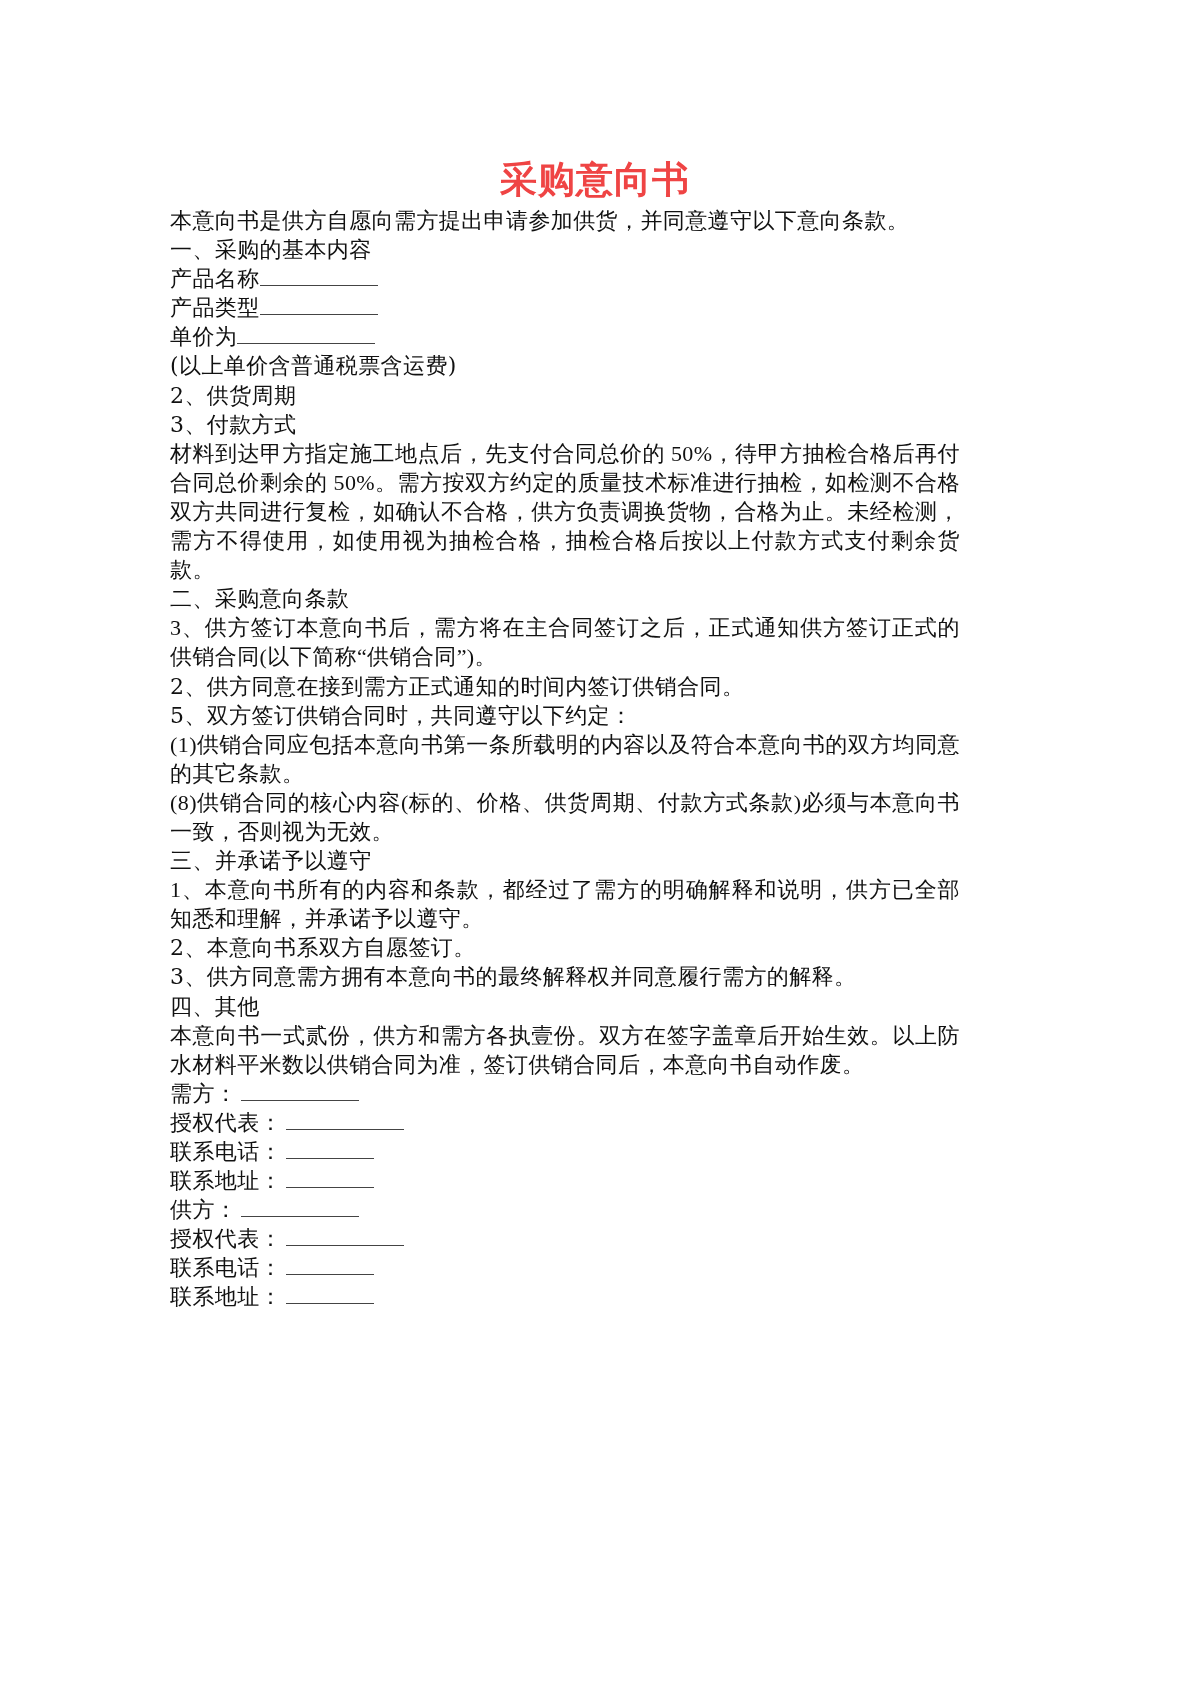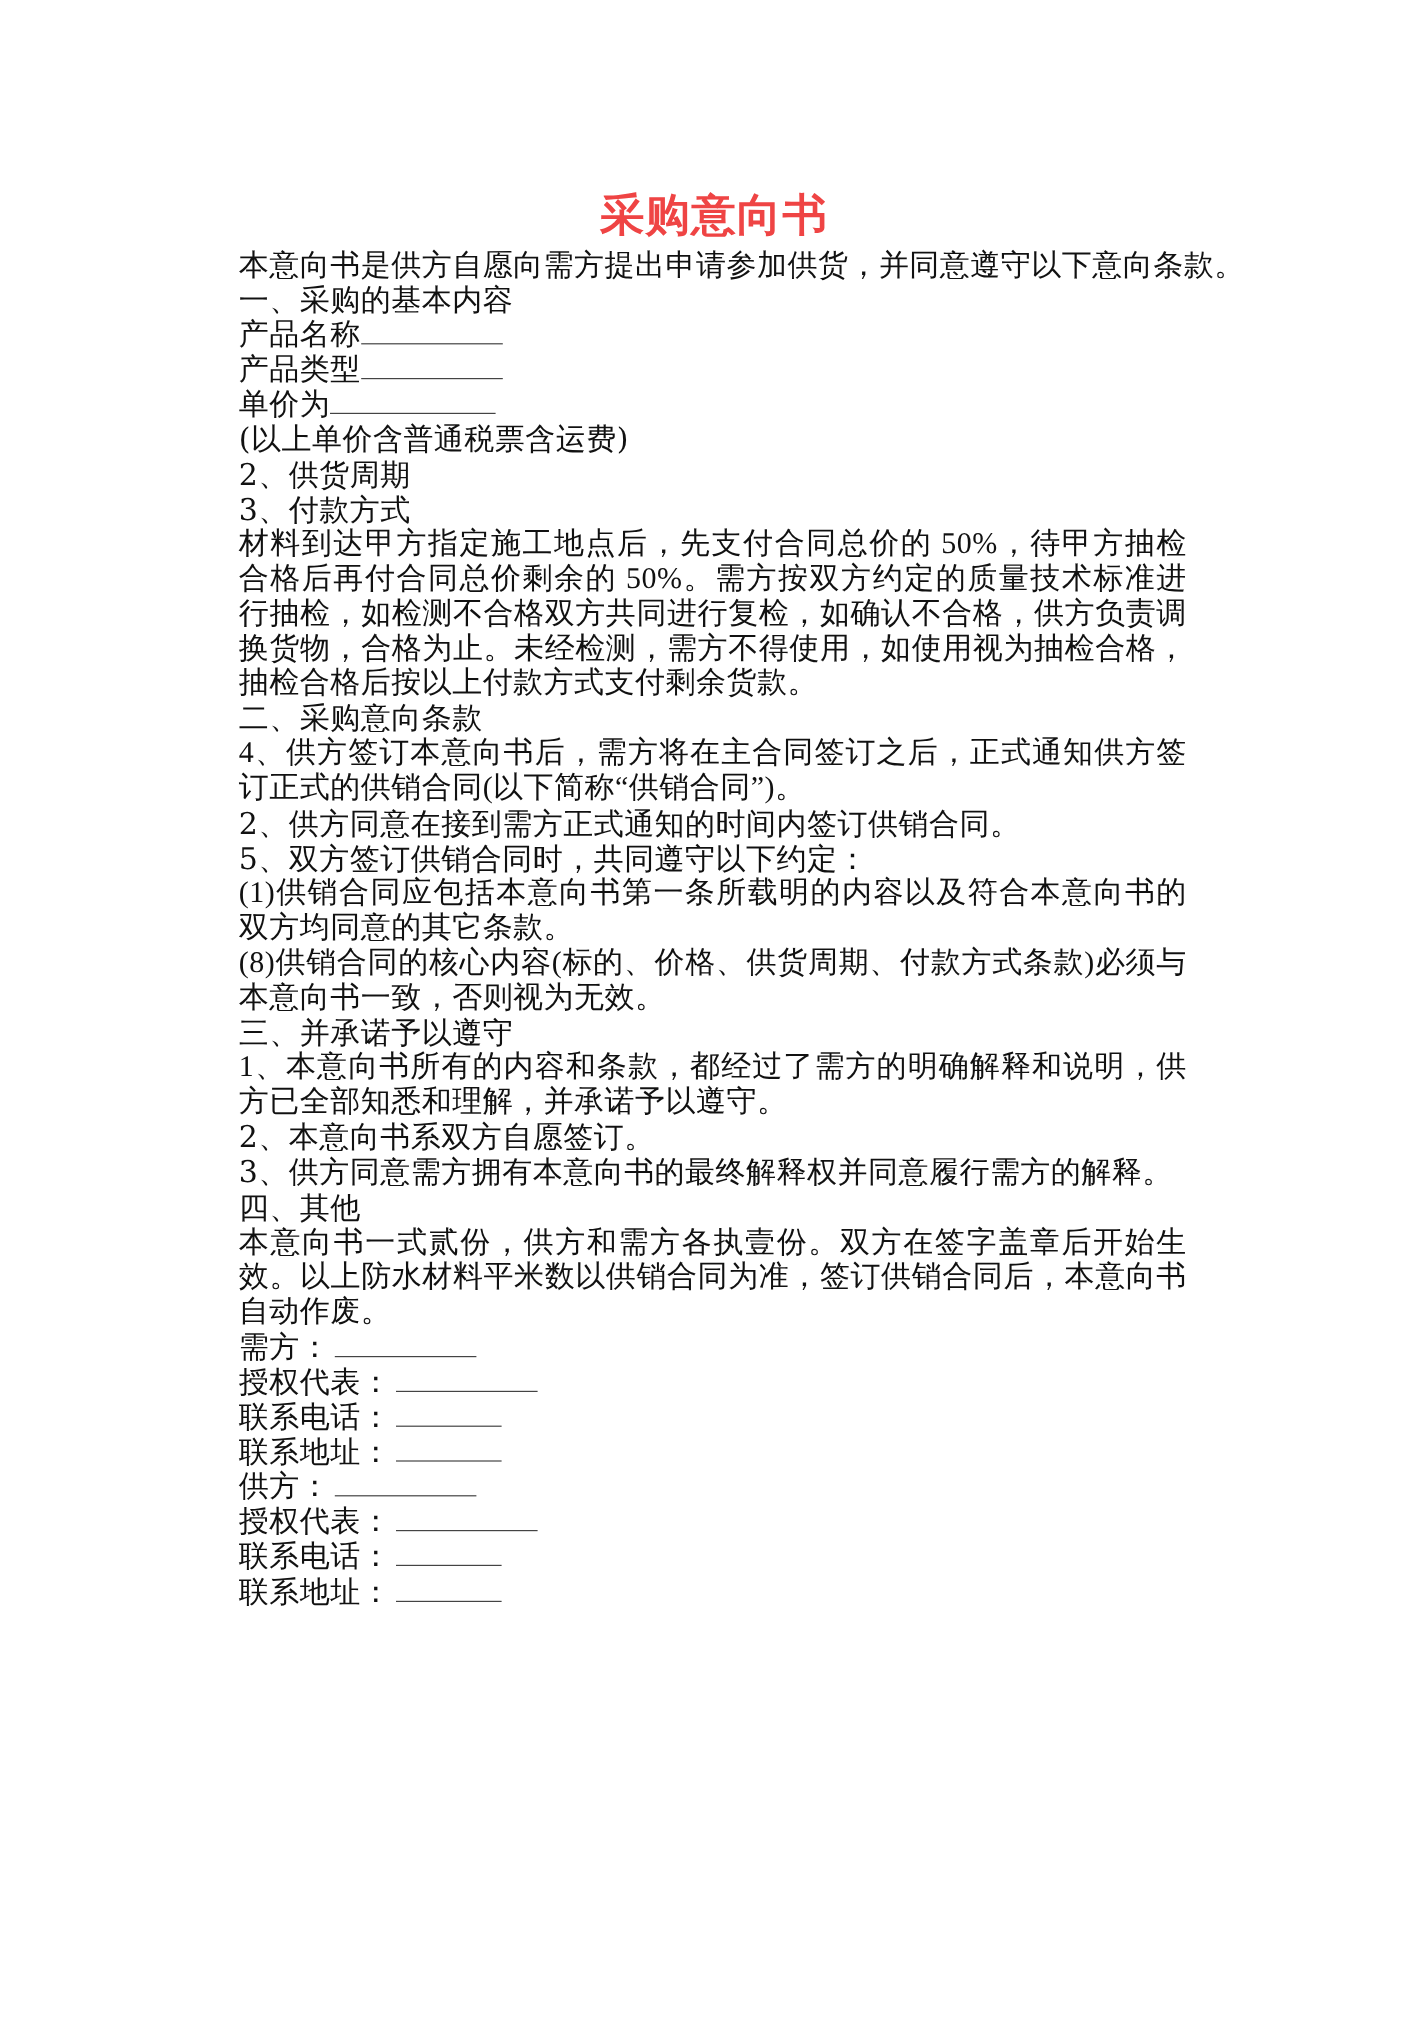--- a/index.html
+++ b/index.html
@@ -8,21 +8,21 @@
     position: absolute; left: 0; top: 0; width: 1190px; height: 1683px; background: #fff;
     font-family: "DejaVu Serif", "Liberation Serif", serif; color: #111;
   }
   .title {
     position: absolute; left: 0; width: 1190px; top: 136px; text-align: center;
     font-family: "DejaVu Sans", "Liberation Sans", sans-serif;
     font-size: 37px; font-weight: bold; letter-spacing: 1px; line-height: 48px; color: #ef4444; margin-top: 20px;
   }
   .body {
     position: absolute; left: 170px; top: 206px; width: 790px;
-    font-size: 25px; line-height: 29.1px; letter-spacing: 0.4px; margin-left: 29px;
+    font-size: 22px; line-height: 29.1px; letter-spacing: 0.4px;
   }
   .line { white-space: nowrap; height: 29.1px; }
   .para { white-space: normal; text-align: justify; text-align-last: left; font-family: Liberation Serif, serif; }
   .blank {
     display: inline-block; border-bottom: 1px solid #444; height: 17px; vertical-align: baseline;
   }
 </style>
 </head>
 <body>
 
@@ -41,21 +41,21 @@
     </div>
     <div class="line">
       <span>单价为</span><span class="blank" style="width:138px"></span>
     </div>
     <div class="line">(以上单价含普通税票含运费)</div>
     <div class="line">2、供货周期</div>
     <div class="line">3、付款方式</div>
     <div class="para">材料到达甲方指定施工地点后，先支付合同总价的 50%，待甲方抽检合格后再付合同总价剩余的 50%。需方按双方约定的质量技术标准进行抽检，如检测不合格双方共同进行复检，如确认不合格，供方负责调换货物，合格为止。未经检测，需方不得使用，如使用视为抽检合格，抽检合格后按以上付款方式支付剩余货款。</div>
 
     <div class="line">二、采购意向条款</div>
-    <div class="para">4、供方签订本意向书后，需方将在主合同签订之后，正式通知供方签订正式的供销合同(以下简称“供销合同”)。</div>
+    <div class="para">3、供方签订本意向书后，需方将在主合同签订之后，正式通知供方签订正式的供销合同(以下简称“供销合同”)。</div>
     <div class="line">2、供方同意在接到需方正式通知的时间内签订供销合同。</div>
     <div class="line">5、双方签订供销合同时，共同遵守以下约定：</div>
     <div class="para">(1)供销合同应包括本意向书第一条所载明的内容以及符合本意向书的双方均同意的其它条款。</div>
     <div class="para">(8)供销合同的核心内容(标的、价格、供货周期、付款方式条款)必须与本意向书一致，否则视为无效。</div>
 
     <div class="line">三、并承诺予以遵守</div>
     <div class="para">1、本意向书所有的内容和条款，都经过了需方的明确解释和说明，供方已全部知悉和理解，并承诺予以遵守。</div>
     <div class="line">2、本意向书系双方自愿签订。</div>
     <div class="line">3、供方同意需方拥有本意向书的最终解释权并同意履行需方的解释。</div>
 

